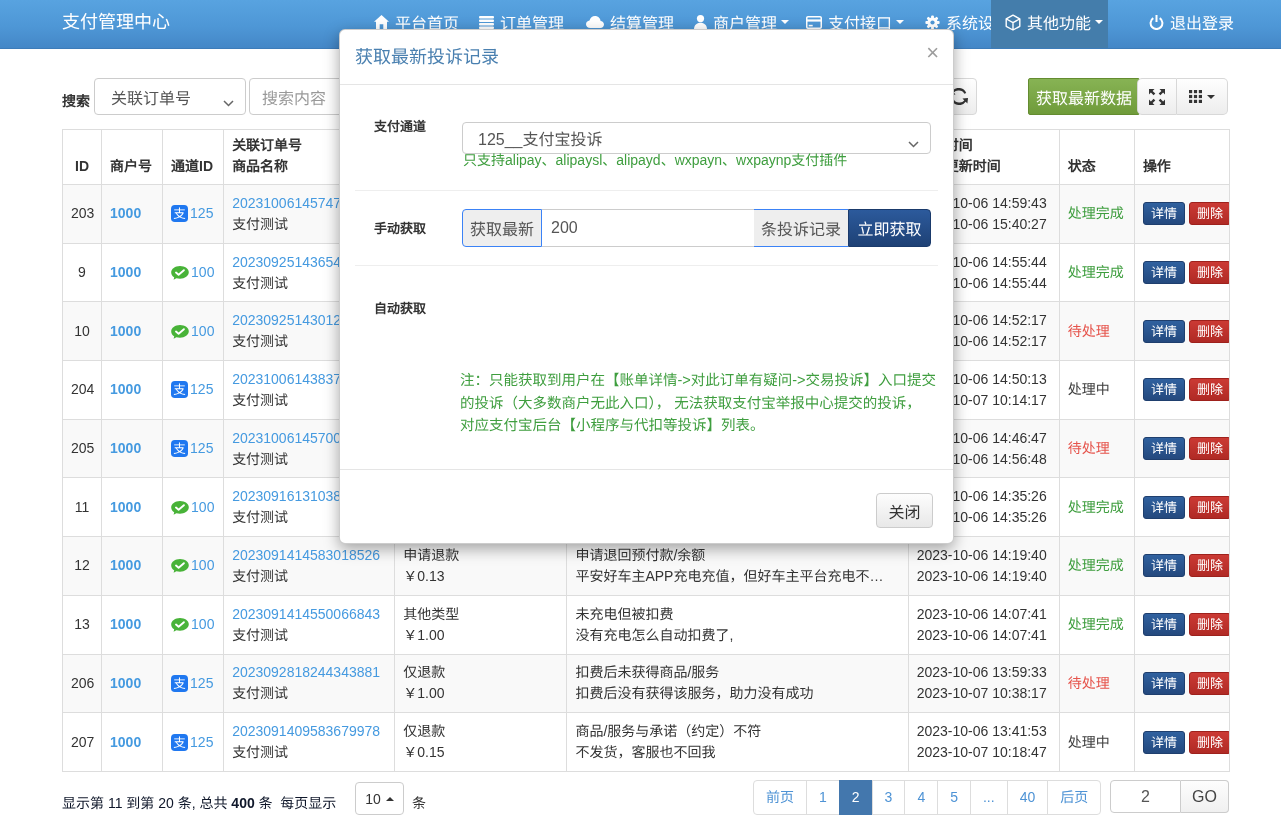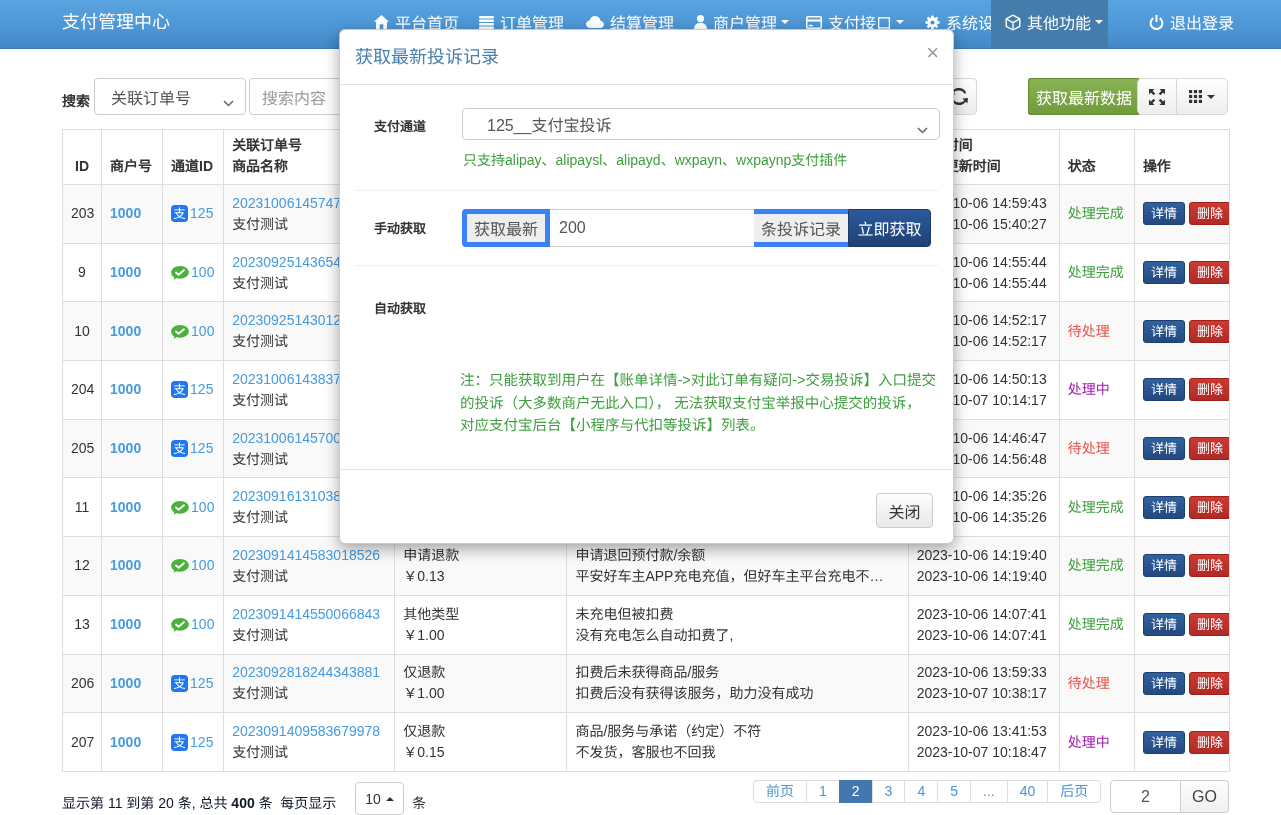--- a/index.html
+++ b/index.html
@@ -45,58 +45,58 @@
 #tbl th{vertical-align:bottom;padding:5px 8px 7px;font-weight:bold;
   text-align:left;line-height:21px}
 #tbl td{line-height:21px;height:57.7px}
 #tbl tr.odd td{background:#f9f9f9}
 #tbl .ct{text-align:center}
 a.blink{color:#459ae0;font-weight:bold}
 a.olink{color:#459ae0}
 .grey{color:#333}
 .st-ok{color:#3f9e3f}
 .st-wait{color:#e6554d}
-.st-ing{color:#a21caf}
+.st-ing{color:#404040}
 .btn-xs{display:inline-block;padding:2px 7px;border-radius:3px;color:#fff;
   font-size:13px;line-height:17px}
 .btn-detail{background:linear-gradient(180deg,#30619f 0%,#24497e 100%);border:1px solid #1f3f6e}
 .btn-del{background:linear-gradient(180deg,#cb3a34 0%,#b02a25 100%);border:1px solid #9e211c;margin-left:4px}
 .chanicon{display:inline-block;vertical-align:-4px;margin-right:2px}
 
 #pginfo{position:absolute;left:62px;top:792px;font-size:14px;color:#0f172a}
 #pgsize{position:absolute;left:355px;top:782px;width:47px;height:31px;
   border:1px solid #ccc;border-radius:4px;background:#fff;display:flex;
   align-items:center;justify-content:center;font-size:14px;color:#333}
 .caret-up{display:inline-block;width:0;height:0;margin-left:5px;
   border-bottom:4px solid #333;border-left:4px solid transparent;border-right:4px solid transparent}
 #tiao{position:absolute;left:412px;top:792px;font-size:14px}
 #pager{position:absolute;left:753px;top:780px;display:flex;list-style:none;font-size:14px}
-#pager li a{display:block;padding:1px 12px;border:1px solid #ddd;color:#4e93d5;
+#pager li a{display:block;padding:7px 12px;border:1px solid #ddd;color:#4e93d5;
   background:#fff;margin-left:-1px;line-height:19px}
 #pager li:first-child a{border-radius:4px 0 0 4px;margin-left:0}
 #pager li:last-child a{border-radius:0 4px 4px 0}
 #pager li.act a{background:#4377ad;border-color:#4377ad;color:#fff}
 #goto{position:absolute;left:1110px;top:780px;display:flex}
 #goto input{width:71px;height:33px;box-sizing:border-box;border:1px solid #ccc;border-radius:4px 0 0 4px;
   text-align:center;font-size:16px;color:#555;font-family:"Liberation Sans",sans-serif}
 #goto .go{width:48px;height:33px;box-sizing:border-box;border:1px solid #ccc;border-left:none;
   border-radius:0 4px 4px 0;background:linear-gradient(180deg,#fdfdfd,#f0f0f0);
   display:flex;align-items:center;justify-content:center;font-size:16px;color:#444}
 
 #modal{position:absolute;left:339px;top:29px;width:613px;height:513px;background:#fff;
   border:1px solid rgba(0,0,0,.2);border-radius:6px;
   box-shadow:0 5px 15px rgba(0,0,0,.35);z-index:50}
 #mtitle{position:absolute;left:15px;top:16px;font-size:18px;color:#4a80b0;line-height:22px}
 #mclose{position:absolute;right:14px;top:12px;font-size:22px;color:#9d9d9d;line-height:22px}
 #mhead{position:absolute;left:0;top:54px;width:100%;border-top:1px solid #e5e5e5}
 .mlabel{position:absolute;left:34px;width:70px;font-size:13px;font-weight:bold;color:#333}
-#modalsel{left:122px;top:78px;width:452px;height:30px;padding-left:24px}
+#modalsel{left:122px;top:92px;width:452px;height:30px;padding-left:15px}
 .mhr{position:absolute;left:15px;right:15px;border-top:1px solid #eee}
 #mgroup{position:absolute;left:122px;top:179px;display:flex;height:38px;width:469px;font-size:16px;box-sizing:border-box}
-#mgroup .addon{background:#eee;border:5px solid #3b82f6;color:#555;display:flex;
+#mgroup .addon{background:#eee;border:1px solid #3b82f6;color:#555;display:flex;
   align-items:center;padding:0 7px;white-space:nowrap}
 #mgroup .a1{border-radius:4px 0 0 4px}
 #mgroup .inp{flex:1;border-top:1px solid #ccc;border-bottom:1px solid #ccc;
   background:#fff;color:#555;display:flex;align-items:center;padding:0 9px}
 #mgroup .a2{border-left:none;border-right:none}
 #mgroup .mbtn{width:83px;box-sizing:border-box;flex:none;background:linear-gradient(180deg,#2c5a9c 0%,#1e4175 100%);
   border:1px solid #1a3a6b;border-radius:0 4px 4px 0;color:#fff;display:flex;
   align-items:center;justify-content:center;font-size:16px}
 .gtext{color:#3f9e3f}
 #mauto{position:absolute;left:123px;top:258px;font-size:14px;line-height:22px;color:#333}

